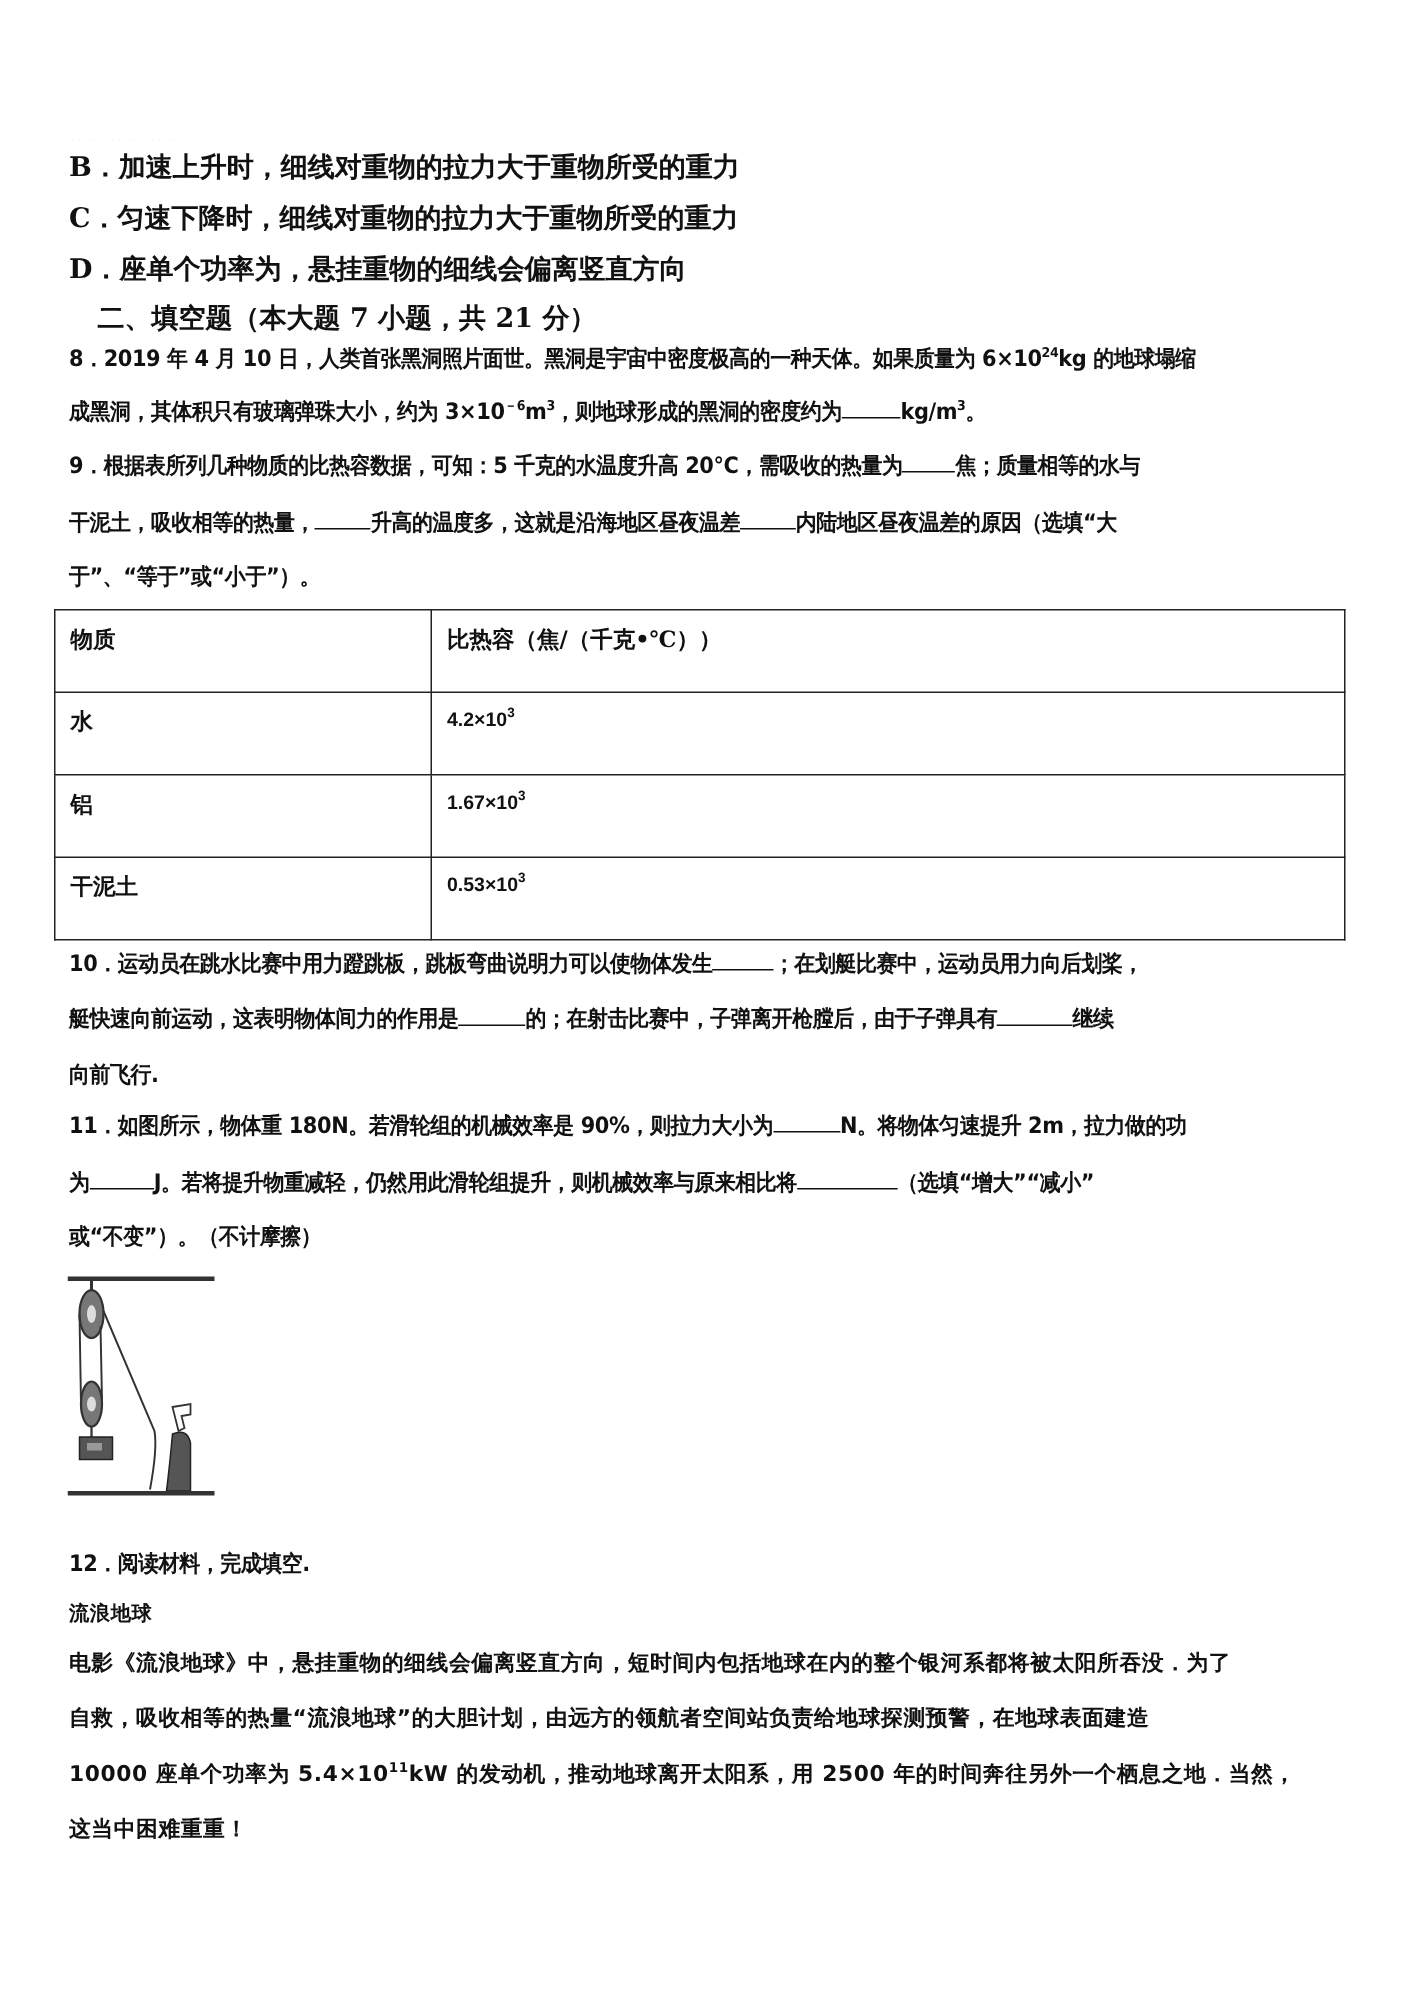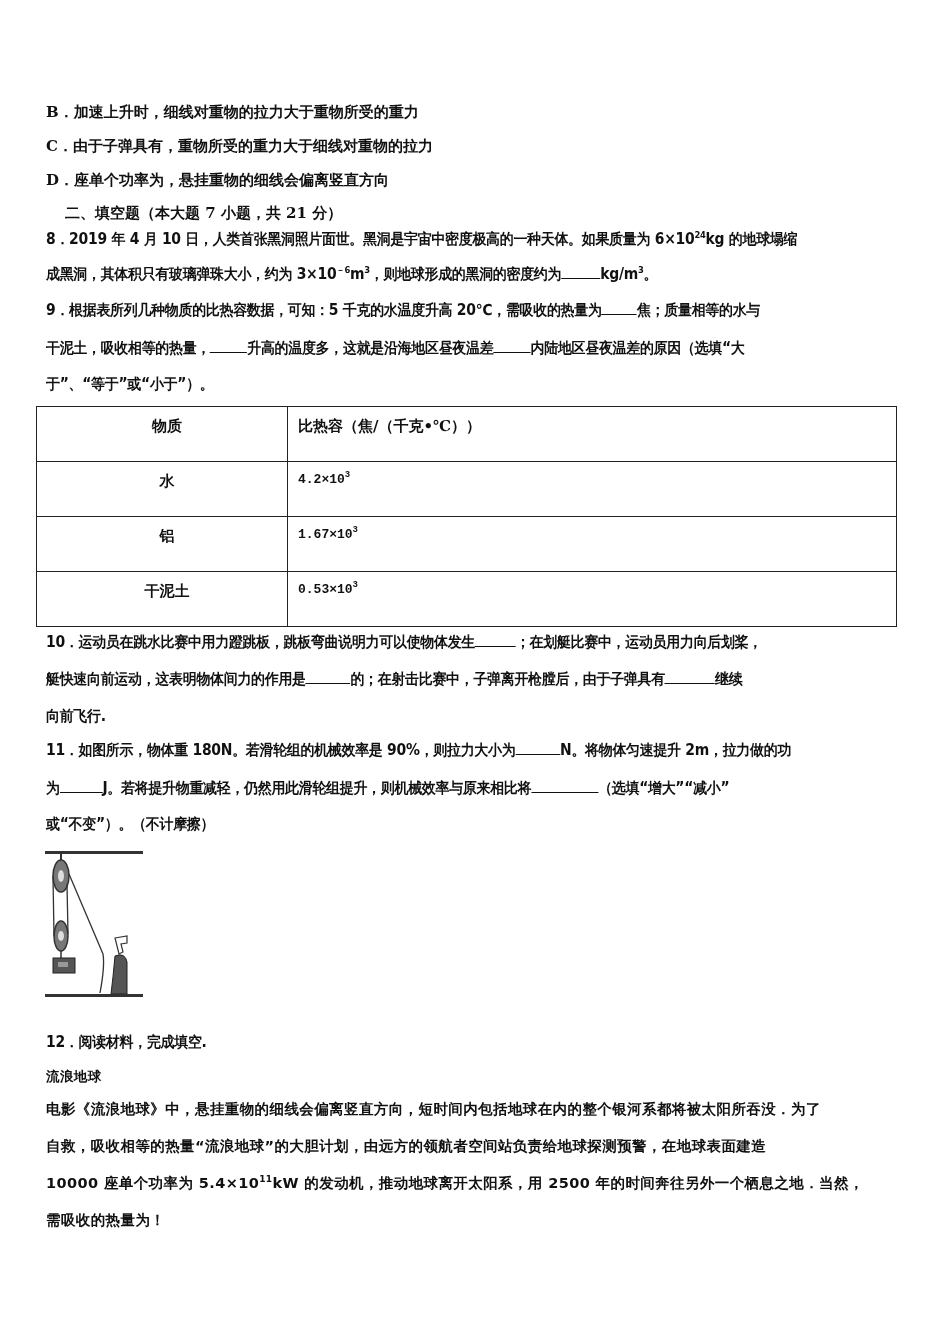--- a/index.html
+++ b/index.html
@@ -1,43 +1,43 @@
 <!DOCTYPE html>
 <html><head>
 <meta charset="utf-8">
 <style>
   html, body { margin: 0; padding: 0; background: #ffffff; }
   body { width: 950px; height: 1344px; position: relative; overflow: hidden;
          font-family: "DejaVu Serif", "Liberation Serif", serif; color: #111; }
-  .line { position: absolute; left: 46px; white-space: nowrap; font-size: 15px;
+  .line { position: absolute; left: 46px; white-space: nowrap; font-size: 18px;
           line-height: 20px; font-weight: bold; }
   .line.cond { font-family: "DejaVu Sans", "Liberation Sans", sans-serif;
                font-weight: bold; font-size: 15px; letter-spacing: -0.3px; transform-origin: left center; }
   .faint { position: absolute; left: 40px; top: 90px; font-size: 6px; color: #f0f0f0;
            font-family: "DejaVu Sans", sans-serif; }
   .blank { display: inline-block; border-bottom: 1.5px solid #111; height: 14px; vertical-align: baseline; }
   sup { font-size: 9px; vertical-align: 6px; line-height: 0; }
   table.sh { position: absolute; left: 36px; top: 406px; width: 861px; border-collapse: collapse;
              font-size: 15px; font-weight: bold; }
   table.sh td { border: 1.5px solid #222; height: 44px; padding: 0 0 0 10px; vertical-align: top; padding-top: 10px; }
-  table.sh td.c1 { width: 240px; text-align: center; }
-  table.sh td.num { font-family: Liberation Mono, monospace; font-size: 13px; }
+  table.sh td.c1 { width: 240px; }
+  table.sh td.num { font-family: Liberation Sans, sans-serif; font-size: 13px; }
   .fig { position: absolute; left: 45px; top: 848px; width: 100px; height: 152px; }
   .passage { font-family: "DejaVu Sans", "Liberation Sans", sans-serif; font-size: 14.5px; letter-spacing: 0.4px; text-align: right; }
 </style>
 </head>
 <body>
 
 <div class="faint">· · · · · · · · · · · · · · · · · · · · · ·</div>
 
 <div class="line" style="top:102px;">
   <span>B．</span><span>加速上升时，细线对重物的拉力大于重物所受的重力</span>
 </div>
 <div class="line" style="top:136px;">
-  <span>C．</span><span>由于子弹具有，重物所受的重力大于细线对重物的拉力</span>
+  <span>C．</span><span>匀速下降时，细线对重物的拉力大于重物所受的重力</span>
 </div>
 <div class="line" style="top:170px;">
   <span>D．</span><span>座单个功率为，悬挂重物的细线会偏离竖直方向</span>
 </div>
 
 <div class="line" style="top:203px;margin-left:19px;">二、填空题（本大题 7 小题，共 21 分）</div>
 
 <div class="line cond" style="top:229px; transform:scaleX(0.93);">
   <span>8．2019 年 4 月 10 日，人类首张黑洞照片面世。黑洞是宇宙中密度极高的一种天体。如果质量为 6×10</span><sup>24</sup><span>kg 的地球塌缩</span>
 </div>
@@ -108,13 +108,13 @@
   <rect x="0" y="146" width="98" height="3" fill="#333"></rect>
 </svg>
 
 <div class="line cond" style="top:1032px; transform:scaleX(0.93);">12．阅读材料，完成填空.</div>
 <div class="line passage" style="top:1066px; font-size:13.5px;">流浪地球</div>
 <div class="line passage" style="top:1099px;">电影《流浪地球》中，悬挂重物的细线会偏离竖直方向，短时间内包括地球在内的整个银河系都将被太阳所吞没．为了</div>
 <div class="line passage" style="top:1136px;">自救，吸收相等的热量“流浪地球”的大胆计划，由远方的领航者空间站负责给地球探测预警，在地球表面建造</div>
 <div class="line passage" style="top:1173px;">
   <span>10000 座单个功率为 5.4×10</span><sup>11</sup><span>kW 的发动机，推动地球离开太阳系，用 2500 年的时间奔往另外一个栖息之地．当然，</span>
 </div>
-<div class="line passage" style="top:1210px;">需吸收的热量为！</div>
+<div class="line passage" style="top:1210px;">这当中困难重重！</div>
 
 </body></html>

